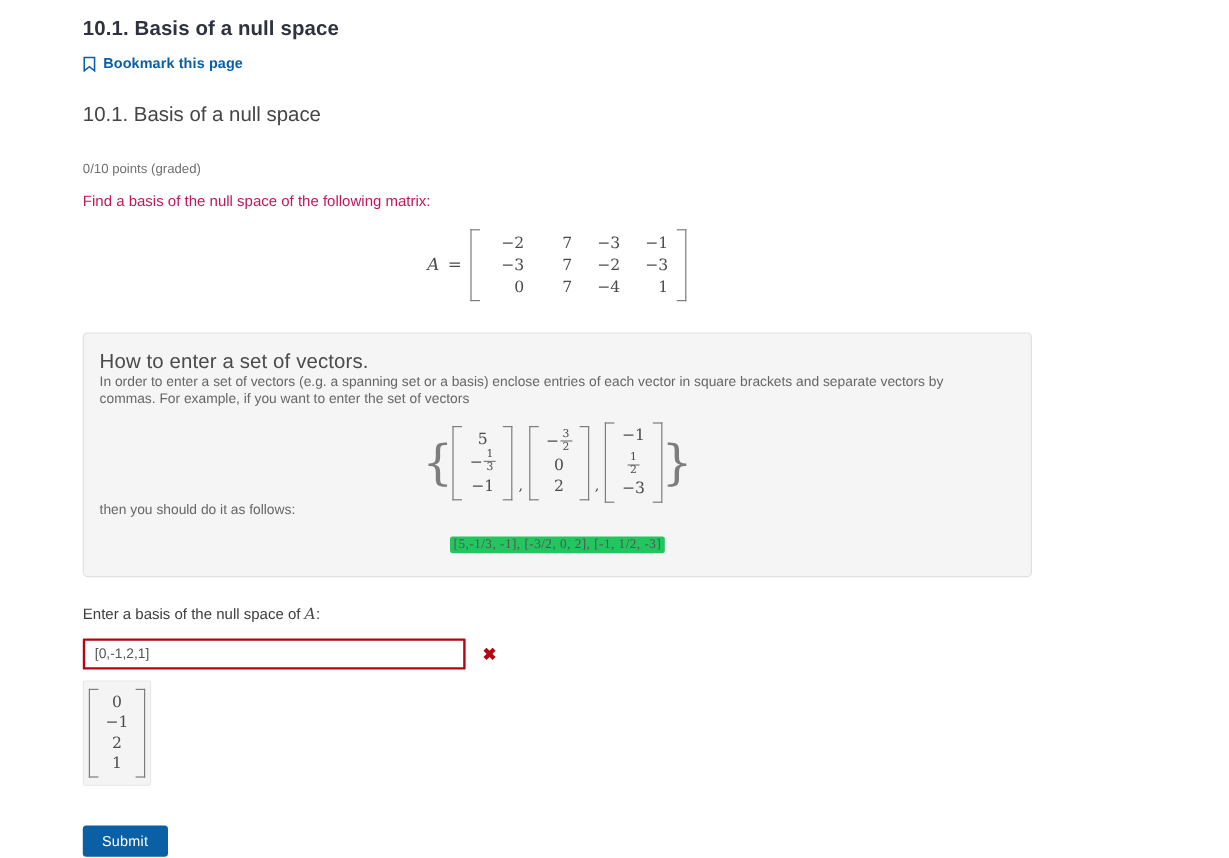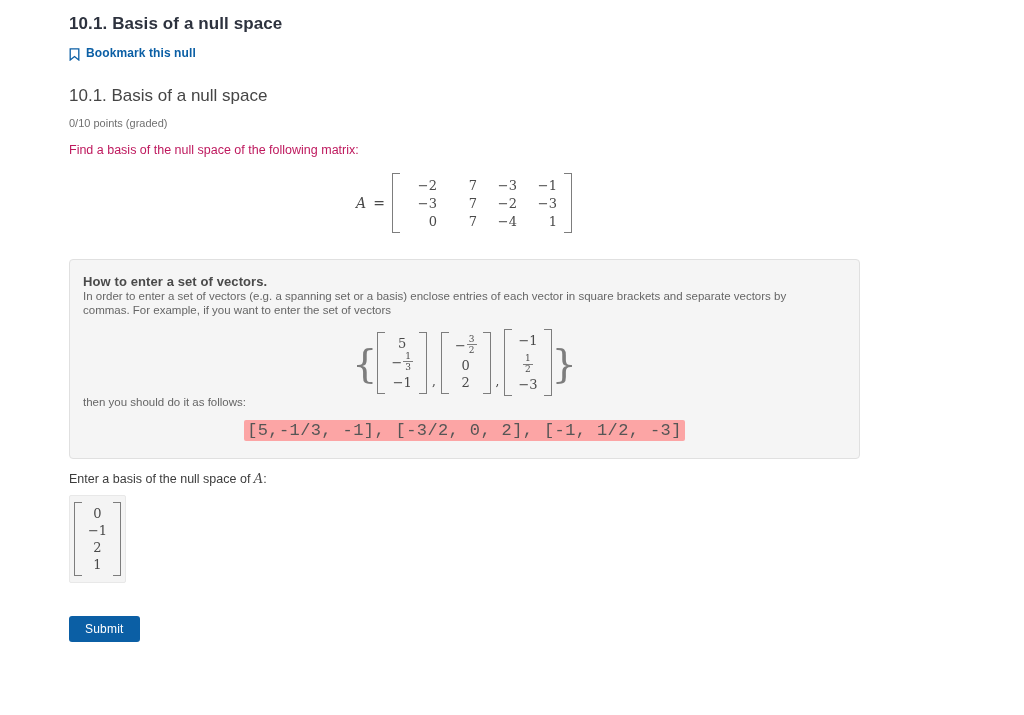--- a/index.html
+++ b/index.html
@@ -62,21 +62,21 @@
     font-size: 17px;
     font-weight: normal;
     color: #454545;
     margin-top: 25px;
     line-height: 22px;
   }
 
   .points-line {
     font-size: 11px;
     color: #707070;
-    margin-top: 10px;
+    margin-top: 28px;
   }
 
   .prompt-text {
     font-size: 12.5px;
     color: #be185d;
     margin-top: 14px;
   }
 
   
   .math-center {
@@ -187,56 +187,56 @@
   
   .info-box {
     margin-top: 26px;
     background: #f5f5f5;
     border: 1px solid #e0e0e0;
     border-radius: 4px;
     padding: 14px 13px 18px 13px;
     width: 763px;
   }
   .info-title {
-    font-size: 13px;
-    font-weight: bold;
+    font-size: 17px;
+    font-weight: normal;
     color: #4a4a4a;
     letter-spacing: .1px;
   }
   .info-body {
     font-size: 11.5px;
     color: #666;
     line-height: 14px;
     max-width: 745px;
   }
   .info-after {
     font-size: 11.5px;
     color: #666;
   }
   .vectors-row { margin-top: 12px; }
 
   .code-line {
     margin-top: 13px;
     text-align: center;
   }
   .code-line code {
-    font-family: Liberation Mono, monospace;
-    font-size: 17px;
+    font-family: Liberation Serif, serif;
+    font-size: 11px;
     color: #555;
-    background: #fca5a5;
+    background: #22c55e;
     padding: 1px 3px;
     letter-spacing: .4px;
     border-radius: 2px;
   }
 
   
   .answer-label {
     font-size: 12.5px;
     color: #3c3c3c;
-    margin-top: 12px;
+    margin-top: 24px;
   }
   .answer-label .mitalic { font-size: 13px; }
 
   .input-row {
     display: flex;
     align-items: center;
     margin-top: 12px;
   }
   .answer-input {
     width: 319px;
@@ -292,21 +292,21 @@
   <div class="content">
 
     <div class="unit-title">10.1. Basis of a null space</div>
 
     <div class="bookmark-row">
       <span class="bookmark-icon">
         <svg width="11" height="13" viewBox="0 0 11 13" xmlns="http://www.w3.org/2000/svg">
           <path d="M1.2 0.8 H9.8 V12 L5.5 8.6 L1.2 12 Z" fill="none" stroke="#0b5fa5" stroke-width="1.3"></path>
         </svg>
       </span>
-      <span class="bookmark-label">Bookmark this null</span>
+      <span class="bookmark-label">Bookmark this page</span>
     </div>
 
     <div class="problem-title">10.1. Basis of a null space</div>
     <div class="points-line">0/10 points (graded)</div>
     <div class="prompt-text">Find a basis of the null space of the following matrix:</div>
 
     <div class="math-center matrix-block">
       <span class="mat-wrap">
         <span class="mat-lead mitalic">A</span>
         <span class="mat-lead mathfont">=</span>
@@ -396,20 +396,24 @@
 
       <div class="code-line">
         <code>[5,-1/3, -1], [-3/2, 0, 2], [-1, 1/2, -3]</code>
       </div>
     </div>
 
     <div class="answer-label">
       <span>Enter a basis of the null space of </span><span class="mitalic">A</span><span>:</span>
     </div>
 
+    <div class="input-row">
+      <input class="answer-input" type="text" value="[0,-1,2,1]" style="">
+      <span class="status-mark">✖</span>
+    </div>
 
     <div class="preview-box">
       <span class="colvec">
         <span class="bracket left"></span>
         <span class="vals" id="preview-vals">
             <div>0</div>
             <div>−1</div>
             <div>2</div>
             <div>1</div>
           </span>

